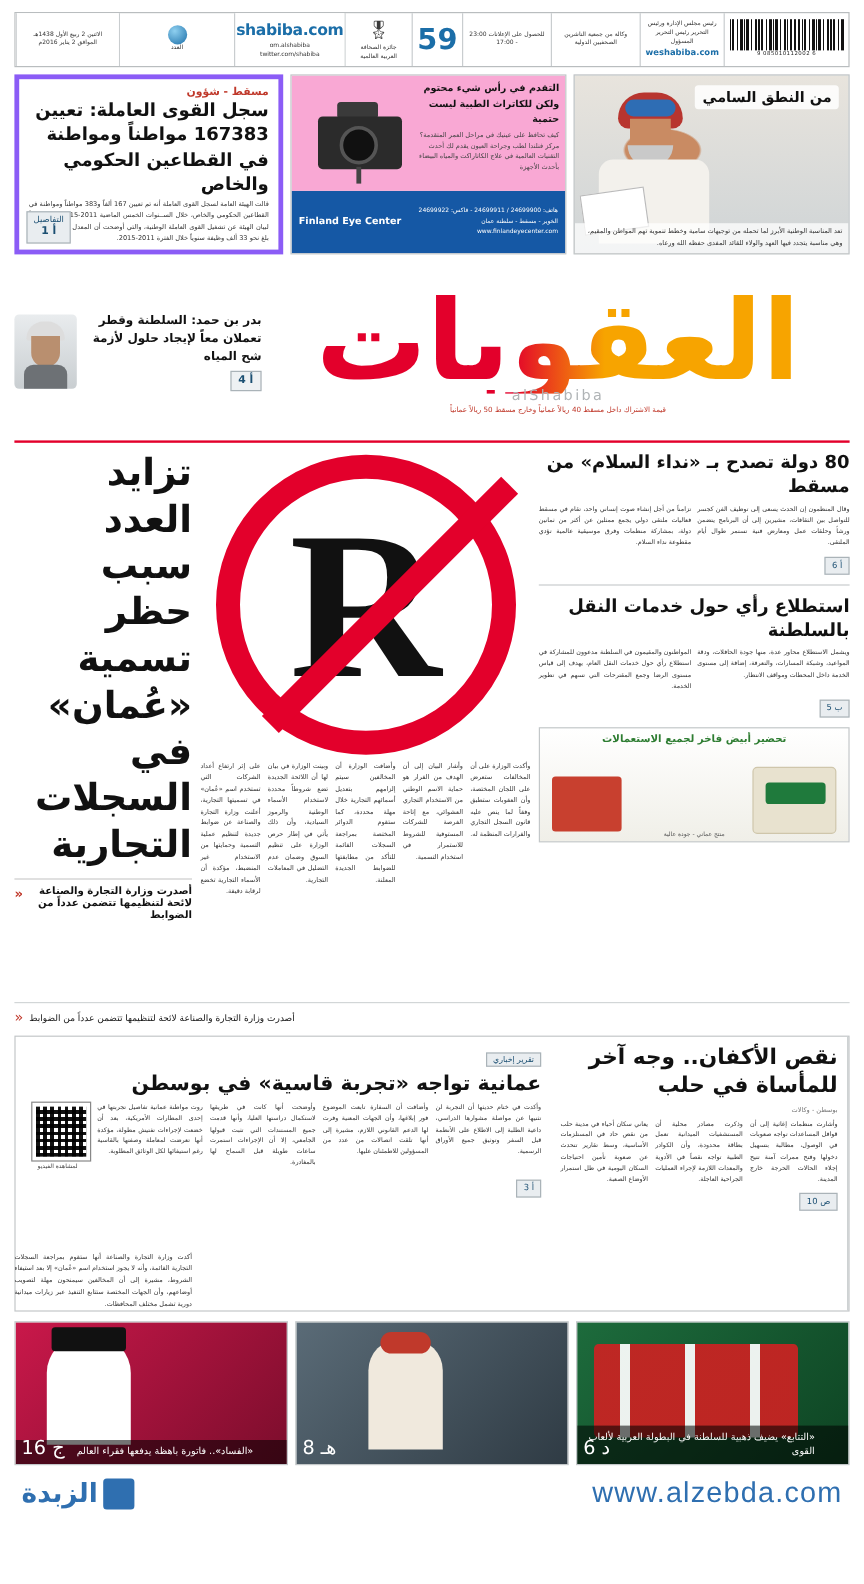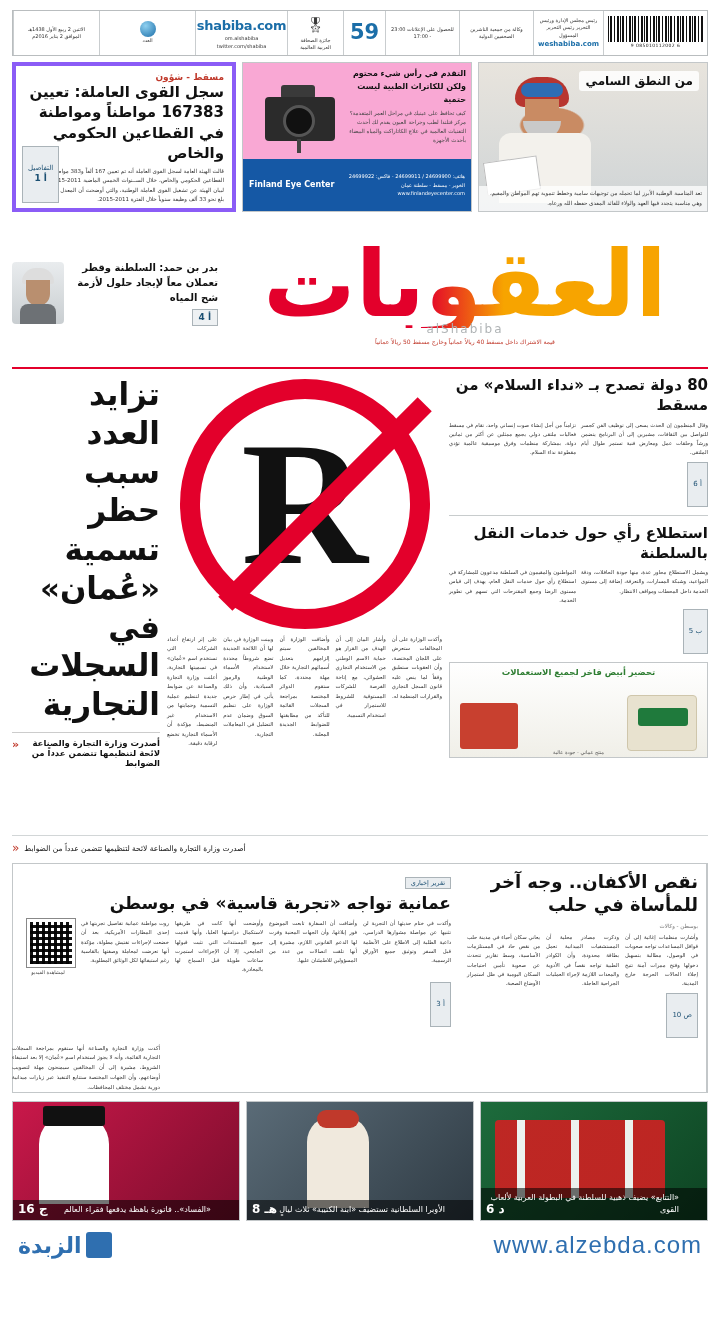--- a/index.html
+++ b/index.html
@@ -37,21 +37,21 @@
   }
   .ts-date { width:86px; background:#fff; }
   .ts-logo-cell { width:92px; background:#fff; }
   .ts-logo {
     font-size:13px; font-weight:bold; color:#1b6ea8;
     letter-spacing:-.3px;
   }
   .ts-award { width:56px; }
   .ts-award .wreath { font-size:15px; color:#3b3b3b; }
   .ts-num { width:42px; }
-  .ts-num .big { font-size:21px; font-weight:bold; color:#1b6ea8; }
+  .ts-num .big { font-size:24px; font-weight:bold; color:#1b6ea8; }
   .ts-text { width:74px; }
   .ts-text2 { width:74px; }
   .ts-web { width:70px; }
   .ts-web .u { font-size:7px; color:#1b6ea8; font-weight:bold; }
   .ts-issue { width:96px; }
   .barcode {
     width:104px;
     display:flex; align-items:center; justify-content:center;
     padding:2px 4px;
     flex-direction:column;
@@ -72,21 +72,21 @@
     flex:0 0 224px; border:4px solid #8b5cf6; padding:6px 8px; position:relative;
   }
   .box-news h2 {
     margin:0 0 4px; font-size:15px; line-height:1.35; color:#111; font-weight:bold; text-align:right;
   }
   .box-news .kicker { font-size:9px; color:#c0392b; font-weight:bold;}
   .box-news p { margin:4px 0 0; font-size:5.5px; line-height:1.7; color:#333; text-align:justify;}
   .pagetag {
     position:absolute; bottom:5px; left:6px;
     background:#e9edf0; border:1px solid #aab3b8;
-    padding:17px 5px; font-size:7px; color:#1b4f72; text-align:center; line-height:1.3;
+    padding:2px 5px; font-size:7px; color:#1b4f72; text-align:center; line-height:1.3;
   }
   .pagetag b { display:block; font-size:9px; }
   .box-ad {
     flex:0 0 230px; border:1px solid #c3c7c9; background:#f2f4f5; position:relative; overflow:hidden;
   }
   .ad-top { height:96px; background:#f9a8d4; position:relative; padding:5px;}
   .ad-top .adtxt { font-size:5.5px; color:#444; line-height:1.6; text-align:right; width:120px;}
   .ad-top .adhead { font-size:8px; font-weight:bold; color:#111; margin-bottom:3px;}
   .camera {
     position:absolute; left:8px; top:16px; width:98px; height:70px;
@@ -229,21 +229,21 @@
   .teaser { flex:1; position:relative; overflow:hidden; border:1px solid #c3c7c9;}
   .t1 { background:linear-gradient(135deg,#c9184a,#7b0d2c);}
   .t2 { background:linear-gradient(135deg,#5a6b77,#2f3b44);}
   .t3 { background:linear-gradient(135deg,#1d6b3c,#0e4423);}
   .t-caption {
     position:absolute; bottom:0; right:0; left:0;
     background:rgba(0,0,0,.55); color:#fff; font-size:8px; line-height:1.5;
     padding:4px 28px 4px 6px; text-align:right;
   }
   .t-page {
-    position:absolute; bottom:4px; left:5px; color:#fff; font-size:12px; font-weight:bold;
+    position:absolute; bottom:4px; left:5px; color:#fff; font-size:16px; font-weight:normal;
   }
   .t1 .fig { position:absolute; left:26px; top:12px; width:70px; height:90px; background:#fff; border-radius:30px 30px 0 0;}
   .t1 .hat { position:absolute; left:30px; top:4px; width:62px; height:20px; background:#111; border-radius:3px;}
   .t2 .fig { position:absolute; left:60px; top:14px; width:62px; height:92px; background:#f0e9dd; border-radius:26px 26px 0 0;}
   .t2 .cap2 { position:absolute; left:70px; top:8px; width:42px; height:18px; background:#c0392b; border-radius:10px;}
   .t3 .team { position:absolute; left:14px; top:18px; width:170px; height:78px; background:repeating-linear-gradient(90deg,#c22 0 22px,#fff 22px 30px,#c22 30px 54px); border-radius:4px; opacity:.92;}
 
   
   .footer {
     margin-top:8px; display:flex; flex-direction:row-reverse; align-items:center; justify-content:space-between;
@@ -455,21 +455,20 @@
   <div class="teasers">
     <div class="teaser t1">
       <span class="fig"></span>
       <span class="hat"></span>
       <div class="t-caption">«الفساد».. فاتورة باهظة يدفعها فقراء العالم</div>
       <div class="t-page">ج 16</div>
     </div>
     <div class="teaser t2">
       <span class="fig"></span>
       <span class="cap2"></span>
-      <div class="t-caption">الأوبرا السلطانية تستضيف «ابنة الكتيبة» ثلاث ليالٍ</div>
       <div class="t-page">هـ 8</div>
     </div>
     <div class="teaser t3">
       <span class="team"></span>
       <div class="t-caption">«التتابع» يضيف ذهبية للسلطنة في البطولة العربية لألعاب القوى</div>
       <div class="t-page">د 6</div>
     </div>
   </div>
 
   <div class="footer">

